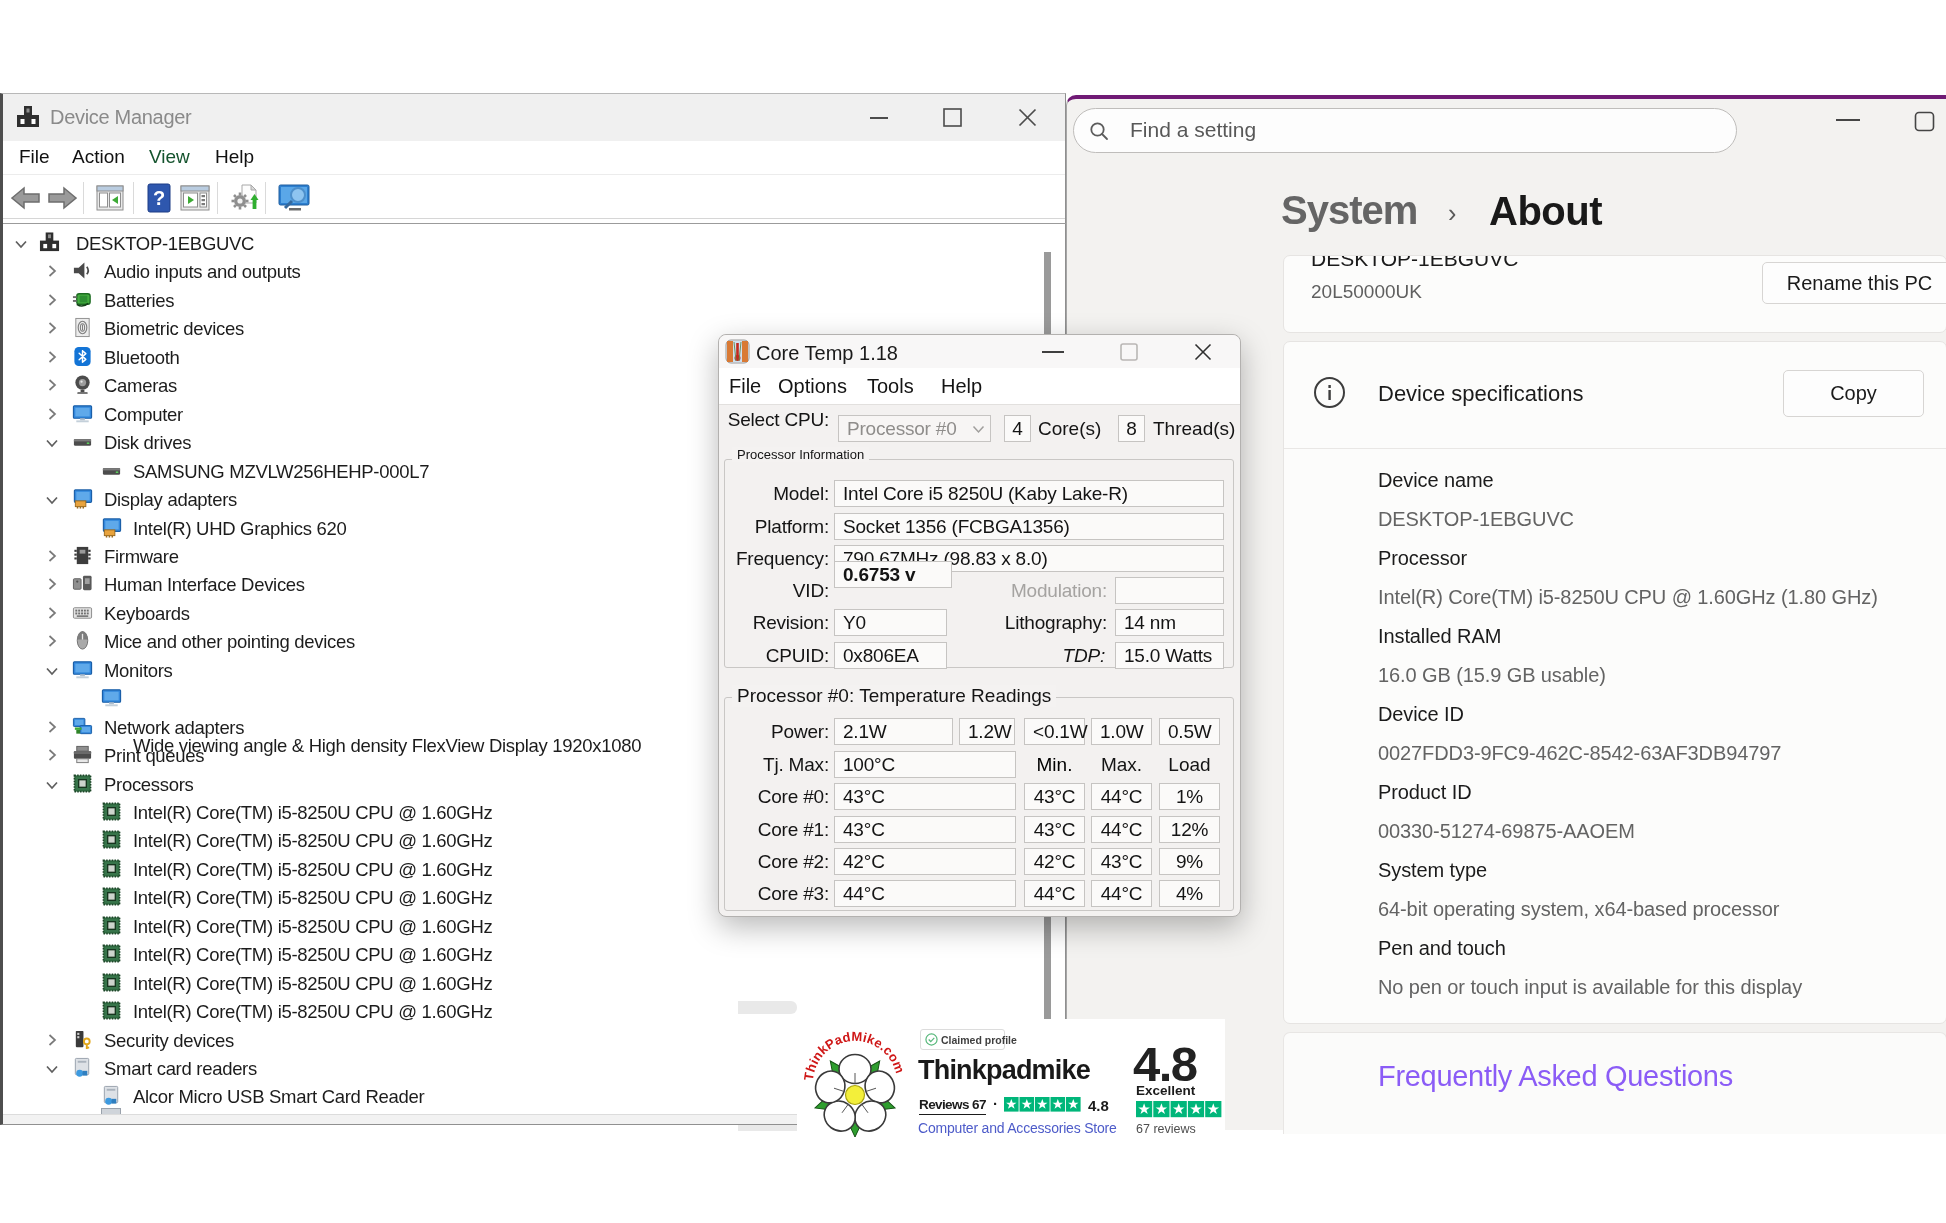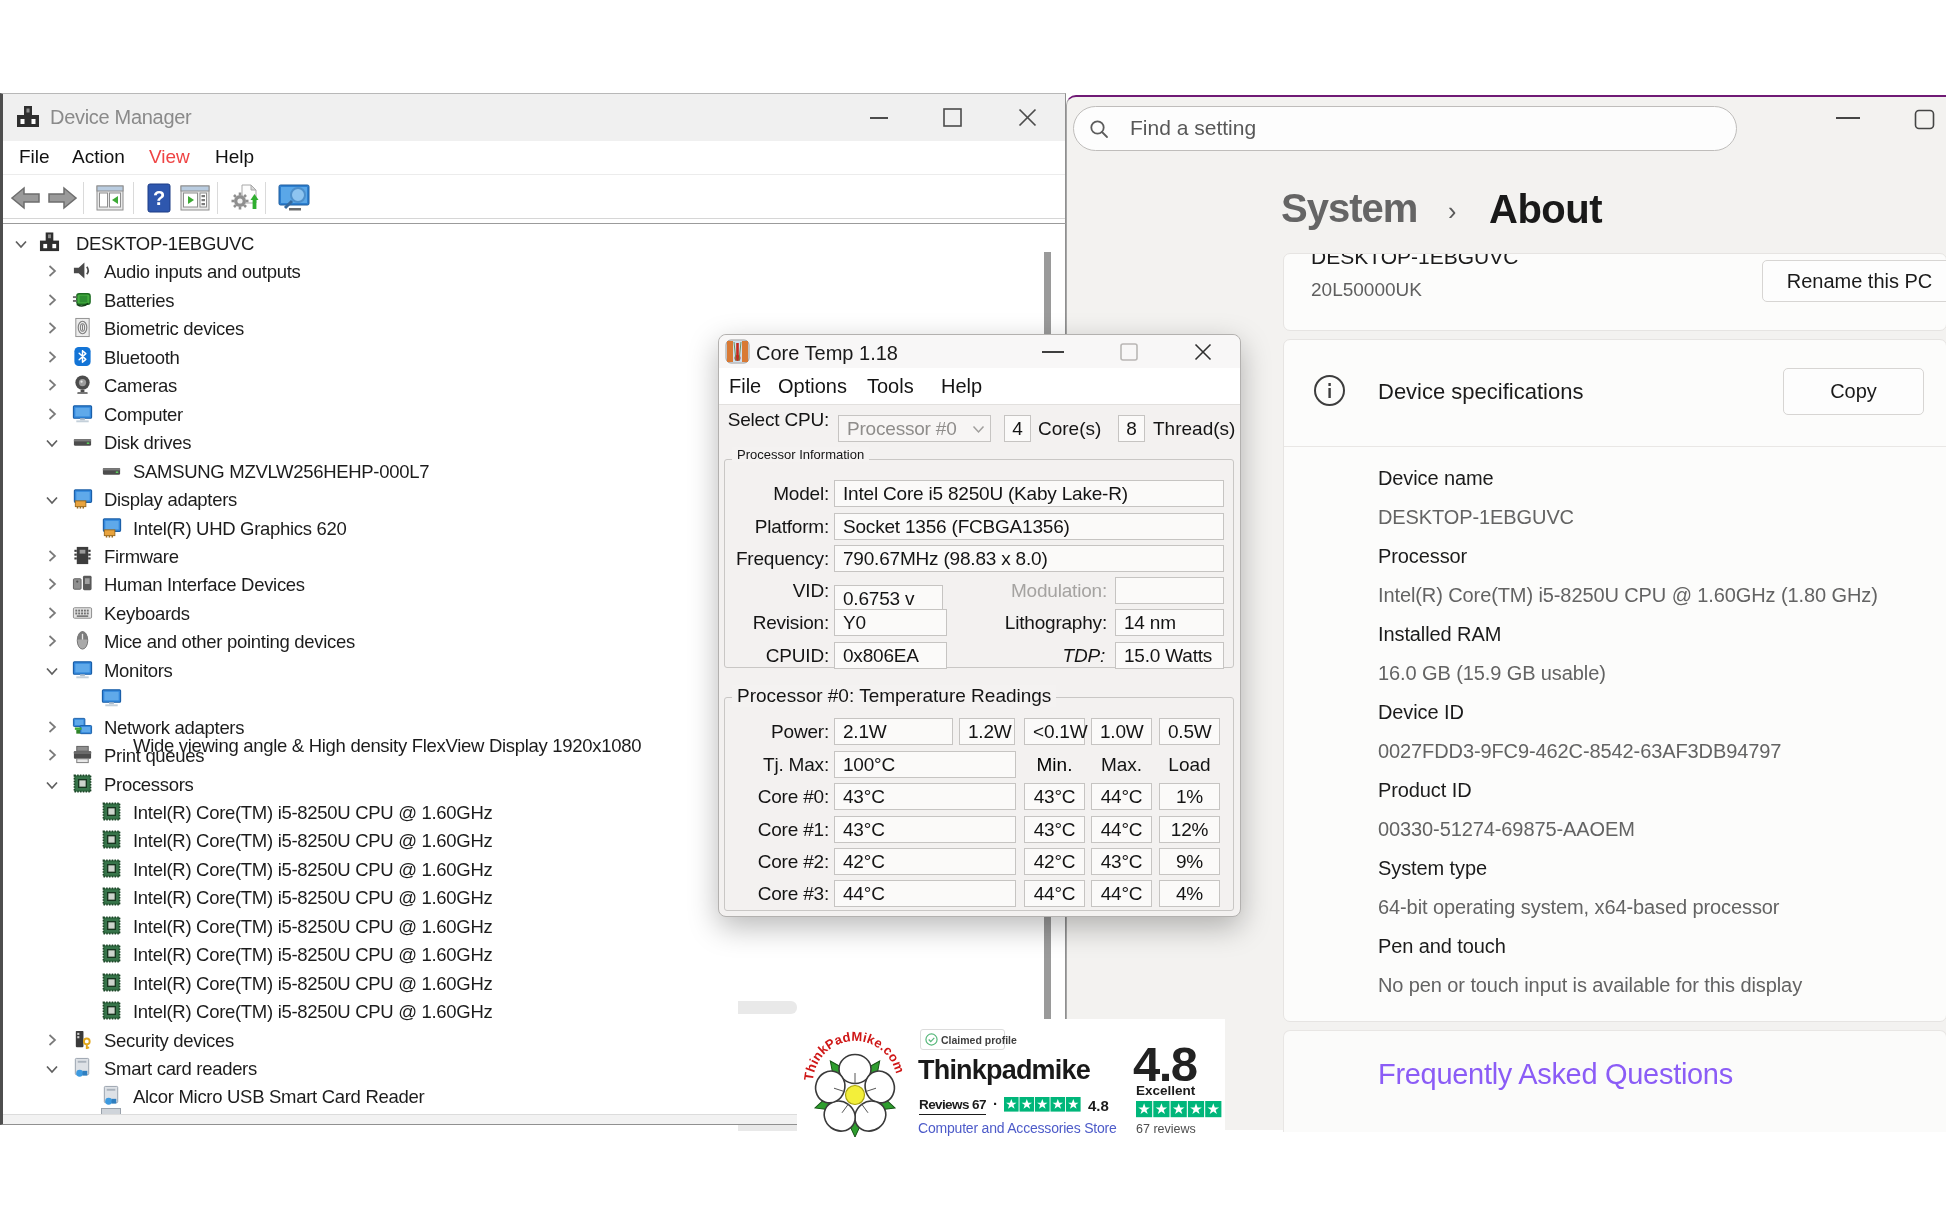--- a/index.html
+++ b/index.html
@@ -14,21 +14,21 @@
   .ct-box { position:absolute; background:#fbfaf9; border:1px solid #c6c4c2; font-size:19px; color:#141414; display:flex; align-items:center; padding-left:8px; letter-spacing:-0.2px; }
   .ct-lbl { position:absolute; font-size:19px; color:#141414; text-align:right; letter-spacing:-0.2px; }
   .set-lbl { position:absolute; font-size:20px; color:#1b1b1b; letter-spacing:-0.1px; }
   .set-val { position:absolute; font-size:20px; color:#636363; letter-spacing:-0.1px; }
   .wbtn { position:absolute; background:#fdfdfd; border:1px solid #d7d5d3; border-radius:5px; display:flex; align-items:center; justify-content:center; font-size:20px; color:#1a1a1a; }
 </style>
 </head>
 <body>
 <div id="stage">
 
-  <div class="abs" id="settings" style="left:1066px; top:95px; width:880px; height:1035px; background:#f3f2f0; border-left:1px solid #a6a6a6; border-top:2px solid #701a75; border-radius:10px 0 0 0;">
+  <div class="abs" id="settings" style="left:1066px; top:95px; width:880px; height:1035px; background:#f3f2f0; border-left:1px solid #a6a6a6; border-top:4px solid #701a75; border-radius:10px 0 0 0;">
 
     <div class="abs" style="left:6px; top:9px; width:664px; height:45px; background:#fdfdfd; border:1px solid #bfbdbb; border-radius:23px;">
       <svg class="abs" style="left:14px; top:11px;" width="22" height="22" viewBox="0 0 22 22">
         <circle cx="9.5" cy="9.5" r="6.2" fill="none" stroke="#5c5c5c" stroke-width="1.8"></circle>
         <line x1="14" y1="14" x2="19" y2="19" stroke="#5c5c5c" stroke-width="1.8" stroke-linecap="round"></line>
       </svg>
       <div class="abs" style="left:56px; top:9px; font-size:21px; color:#585858;">Find a setting</div>
     </div>
 
     <div class="abs" style="left:769px; top:20px; width:24px; height:2px; background:#454545;"></div>
@@ -91,21 +91,21 @@
       <rect x="1" y="1" width="17" height="17" fill="none" stroke="#4c4c4c" stroke-width="1.6"></rect>
     </svg>
     <svg class="abs" style="left:1015px; top:14px;" width="19" height="19" viewBox="0 0 19 19">
       <line x1="1.5" y1="1.5" x2="17.5" y2="17.5" stroke="#4c4c4c" stroke-width="1.7"></line>
       <line x1="17.5" y1="1.5" x2="1.5" y2="17.5" stroke="#4c4c4c" stroke-width="1.7"></line>
     </svg>
 
     <div class="abs" style="left:0; top:47px; width:100%; height:34px; background:#fff; border-bottom:1px solid #ececec;"></div>
     <div class="abs" style="left:16px; top:52px; font-size:19px; color:#111;">File</div>
     <div class="abs" style="left:69px; top:52px; font-size:19px; color:#111;">Action</div>
-    <div class="abs" style="left:146px; top:52px; font-size:19px; color:#ef4444;">View</div>
+    <div class="abs" style="left:146px; top:52px; font-size:19px; color:#14532d;">View</div>
     <div class="abs" style="left:212px; top:52px; font-size:19px; color:#111;">Help</div>
 
     <div class="abs" style="left:0; top:82px; width:100%; height:43px; background:#fff; border-bottom:1px solid #d6d6d6;"></div>
     <svg class="abs" style="left:8px; top:92px;" width="30" height="24" viewBox="0 0 30 24">
       <polygon points="1,12 13,2 13,8 28,8 28,16 13,16 13,22" fill="#9a9a9a" stroke="#6e6e6e" stroke-width="1.5"></polygon>
     </svg>
     <svg class="abs" style="left:44px; top:92px;" width="30" height="24" viewBox="0 0 30 24">
       <polygon points="29,12 17,2 17,8 2,8 2,16 17,16 17,22" fill="#9a9a9a" stroke="#6e6e6e" stroke-width="1.5"></polygon>
     </svg>
     <div class="abs" style="left:80px; top:88px; width:1px; height:32px; background:#dadada;"></div>
@@ -557,21 +557,21 @@
     <div class="abs" style="left:5px; top:124px; width:510px; height:209px; border:1px solid #c9c7c5; border-radius:3px;"></div>
     <div class="abs" style="left:13px; top:112px; background:#f4f2f1; padding:0 5px; font-size:13px; color:#141414;">Processor Information</div>
 
     <div class="ct-lbl" style="left:0px; top:148px; width:110px;">Model:</div>
     <div class="ct-box" style="left:115px; top:145px; width:390px; height:27px;">Intel Core i5 8250U (Kaby Lake-R)</div>
     <div class="ct-lbl" style="left:0px; top:181px; width:110px;">Platform:</div>
     <div class="ct-box" style="left:115px; top:178px; width:390px; height:27px;">Socket 1356 (FCBGA1356)</div>
     <div class="ct-lbl" style="left:0px; top:213px; width:110px;">Frequency:</div>
     <div class="ct-box" style="left:115px; top:210px; width:390px; height:27px;">790.67MHz (98.83 x 8.0)</div>
     <div class="ct-lbl" style="left:0px; top:245px; width:110px;">VID:</div>
-    <div class="ct-box" style="left:115px; top:250px; width:109px; height:27px;">0.6753 v</div>
+    <div class="ct-box" style="left:115px; top:226px; width:118px; height:27px;font-weight:bold;">0.6753 v</div>
     <div class="ct-lbl" style="left:238px; top:245px; width:150px; color:#a5a3a1;">Modulation:</div>
     <div class="ct-box" style="left:396px; top:242px; width:109px; height:27px;"></div>
     <div class="ct-lbl" style="left:0px; top:277px; width:110px;">Revision:</div>
     <div class="ct-box" style="left:115px; top:274px; width:113px; height:27px;">Y0</div>
     <div class="ct-lbl" style="left:238px; top:277px; width:150px;">Lithography:</div>
     <div class="ct-box" style="left:396px; top:274px; width:109px; height:27px;">14 nm</div>
     <div class="ct-lbl" style="left:0px; top:310px; width:110px;">CPUID:</div>
     <div class="ct-box" style="left:115px; top:307px; width:113px; height:27px;">0x806EA</div>
     <div class="ct-lbl" style="left:236px; top:310px; width:150px;font-style:italic;">TDP:</div>
     <div class="ct-box" style="left:396px; top:307px; width:109px; height:27px;">15.0 Watts</div>

